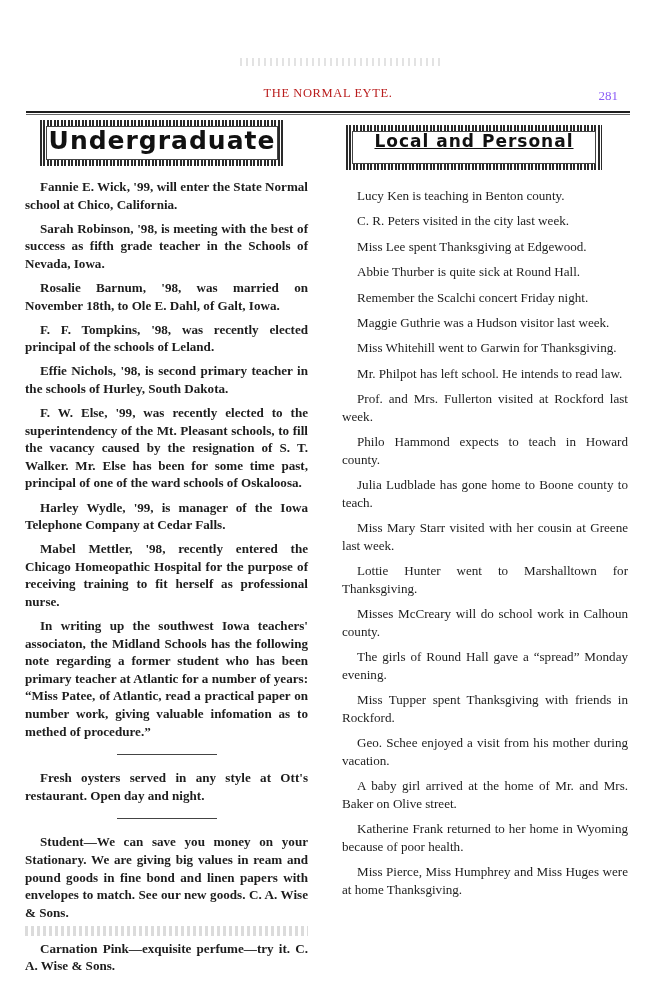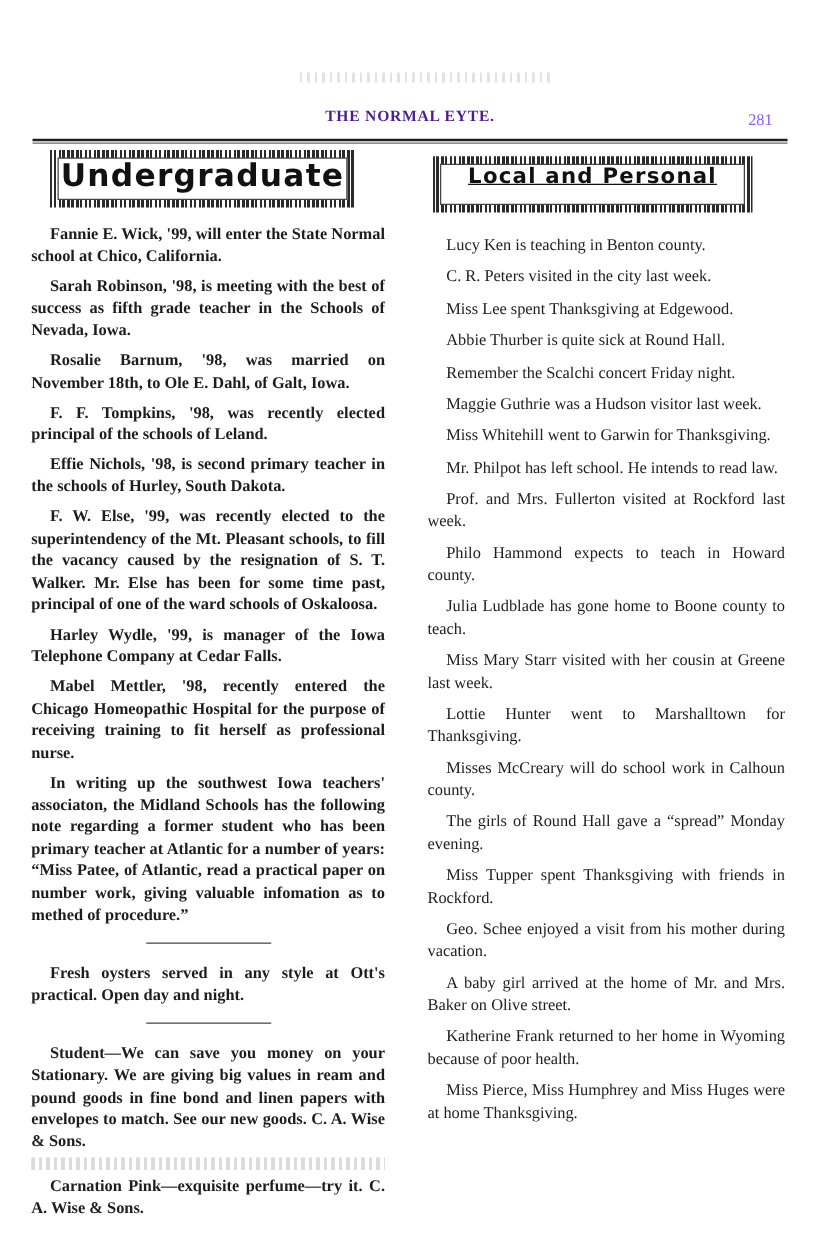--- a/index.html
+++ b/index.html
@@ -14,22 +14,22 @@
     position: absolute; left: 240px; top: 58px; width: 200px; height: 8px;
     background: repeating-linear-gradient(90deg, #d0d0d0 0 2px, transparent 2px 6px);
     opacity: .6;
   }
 
   .running-head {
     position: absolute; left: 26px; top: 86px; width: 604px; height: 20px;
   }
   .running-title {
     position: absolute; left: 0; width: 100%; text-align: center; top: 0;
-    font-family: "Liberation Serif", serif; font-weight: bold; font-size: 12.5px;
-    letter-spacing: .6px; color: #4c1d95;
+    font-family: "Liberation Serif", serif; font-weight: normal; font-size: 12.5px;
+    letter-spacing: .6px; color: #b91c1c;
   }
   .page-number {
     position: absolute; right: 12px; top: 2px; font-size: 13px; color: #8b5cf6;
   }
   .head-rule {
     position: absolute; left: 26px; top: 111px; width: 604px; height: 0;
     border-top: 2px solid #1e1e1e; border-bottom: 1px solid #6a6a6a; padding-top: 1px;
   }
 
   .ornament-box {
@@ -87,21 +87,21 @@
     <p>Fannie E. Wick, '99, will enter the State Normal school at Chico, California.</p>
     <p>Sarah Robinson, '98, is meeting with the best of success as fifth grade teacher in the Schools of Nevada, Iowa.</p>
     <p>Rosalie Barnum, '98, was married on November 18th, to Ole E. Dahl, of Galt, Iowa.</p>
     <p>F. F. Tompkins, '98, was recently elected principal of the schools of Leland.</p>
     <p>Effie Nichols, '98, is second primary teacher in the schools of Hurley, South Dakota.</p>
     <p>F. W. Else, '99, was recently elected to the superintendency of the Mt. Pleasant schools, to fill the vacancy caused by the resignation of S. T. Walker. Mr. Else has been for some time past, principal of one of the ward schools of Oskaloosa.</p>
     <p>Harley Wydle, '99, is manager of the Iowa Telephone Company at Cedar Falls.</p>
     <p>Mabel Mettler, '98, recently entered the Chicago Homeopathic Hospital for the purpose of receiving training to fit herself as professional nurse.</p>
     <p>In writing up the southwest Iowa teachers' associaton, the Midland Schools has the following note regarding a former student who has been primary teacher at Atlantic for a number of years: “Miss Patee, of Atlantic, read a practical paper on number work, giving valuable infomation as to methed of procedure.”</p>
     <div class="sep"></div>
-    <p>Fresh oysters served in any style at Ott's practical. Open day and night.</p>
+    <p>Fresh oysters served in any style at Ott's restaurant. Open day and night.</p>
     <div class="sep"></div>
     <p>Student—We can save you money on your Stationary. We are giving big values in ream and pound goods in fine bond and linen papers with envelopes to match. See our new goods. C. A. Wise &amp; Sons.</p>
     <div class="bleed-line"></div>
     <p>Carnation Pink—exquisite perfume—try it. C. A. Wise &amp; Sons.</p>
   </div>
 
   <div class="column" id="right-col">
     <p>Lucy Ken is teaching in Benton county.</p>
     <p>C. R. Peters visited in the city last week.</p>
     <p>Miss Lee spent Thanksgiving at Edgewood.</p>

